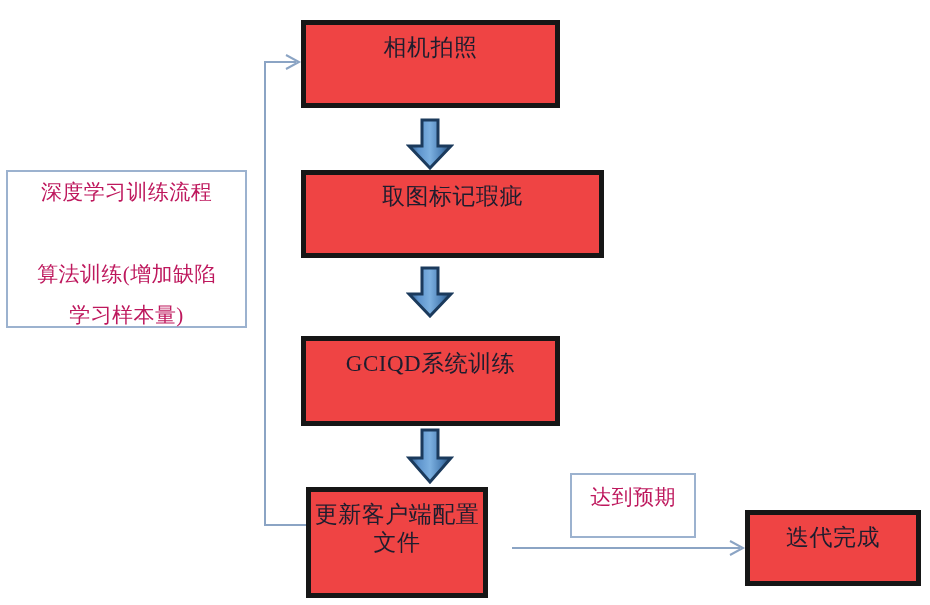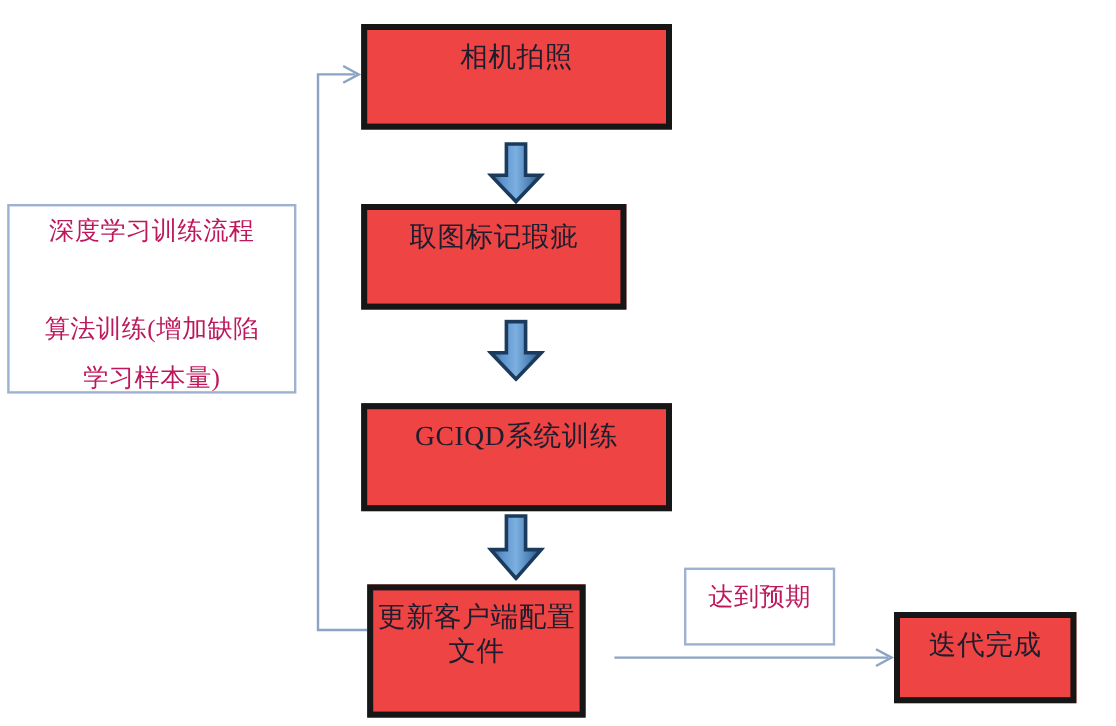--- a/index.html
+++ b/index.html
@@ -105,21 +105,21 @@
           <stop offset="22%" stop-color="#5d93cc"></stop>
           <stop offset="50%" stop-color="#7cb0e0"></stop>
           <stop offset="78%" stop-color="#4b7fb5"></stop>
           <stop offset="100%" stop-color="#24486c"></stop>
         </linearGradient>
       </defs>
       <polygon points="16,2 32,2 32,28 45,28 24,50 3,28 16,28" fill="url(#ag1)" stroke="#1b3a5c" stroke-width="3" stroke-linejoin="miter"></polygon>
     </svg>
   </div>
 
-  <div class="proc-box" style="left:301px; top:170px; width:221px; height:88px;">
+  <div class="proc-box" style="left:301px; top:170px; width:303px; height:88px;font-family:Liberation Mono, monospace;">
     <div class="box-text">取图标记瑕疵</div>
   </div>
 
   <div class="block-arrow" style="left:406px; top:266px; width:48px; height:52px;">
     <svg width="48" height="52" viewBox="0 0 48 52">
       <defs>
         <linearGradient id="ag2" x1="0" y1="0" x2="1" y2="0">
           <stop offset="0%" stop-color="#2d5a86"></stop>
           <stop offset="22%" stop-color="#5d93cc"></stop>
           <stop offset="50%" stop-color="#7cb0e0"></stop>
@@ -157,17 +157,17 @@
 
   <div class="note-box small" style="left:570px; top:473px; width:126px; height:65px;">
     <div class="note-text">达到预期</div>
   </div>
 
   <svg class="conn-svg" style="left:0px; top:0px; width:930px; height:605px;">
     <line x1="512" y1="548" x2="740" y2="548"></line>
     <polyline class="arrowhead" points="730,541 743,548 730,555"></polyline>
   </svg>
 
-  <div class="proc-box" style="left:745px; top:510px; width:152px; height:76px;">
+  <div class="proc-box" style="left:745px; top:510px; width:176px; height:76px;">
     <div class="box-text">迭代完成</div>
   </div>
 
 </div>
 
 </body></html>

